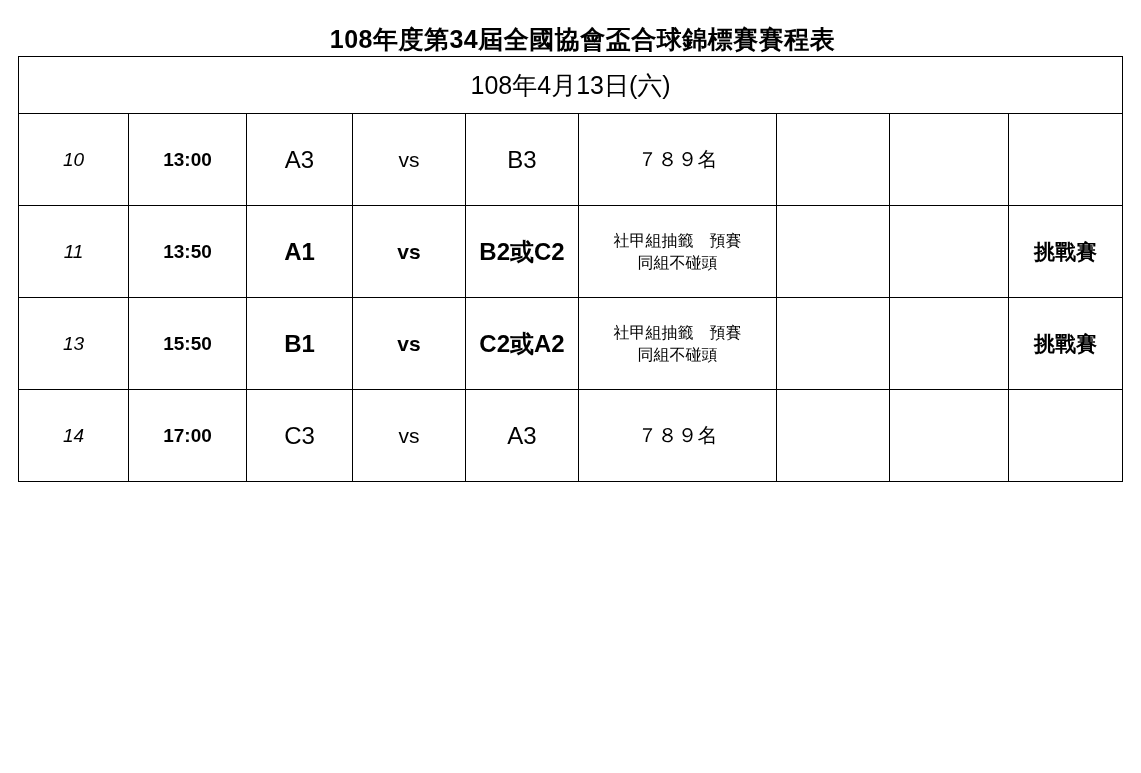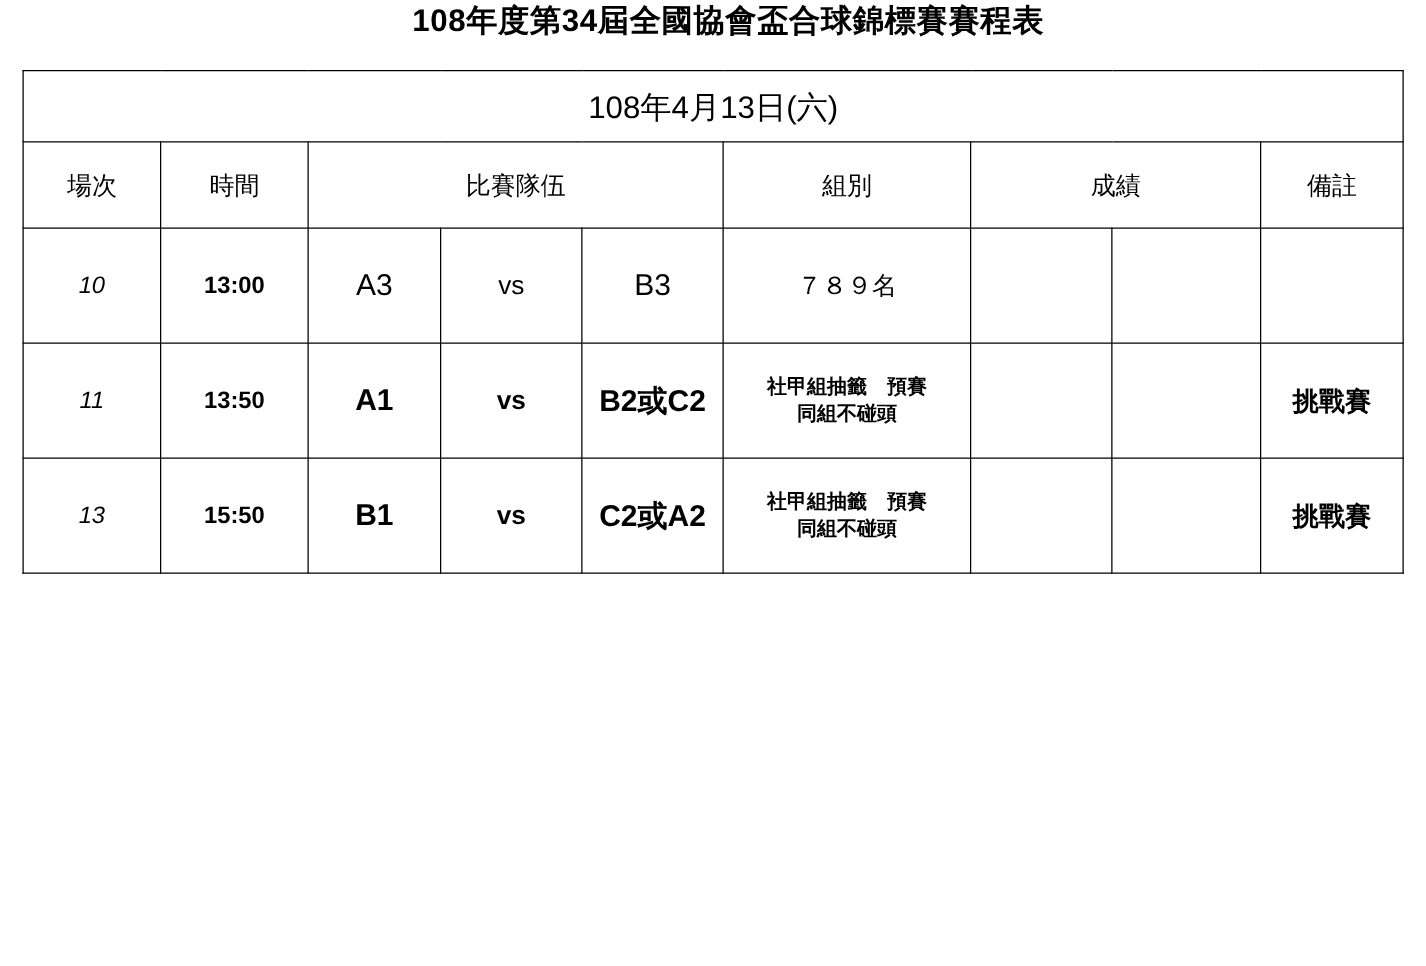--- a/index.html
+++ b/index.html
@@ -16,21 +16,21 @@
   }
   .sheet {
     position: relative;
     width: 1141px;
     height: 773px;
     box-sizing: border-box;
   }
   .title-row {
     height: 56px;
     display: flex;
-    align-items: flex-start;
+    align-items: flex-end;
     justify-content: center;
     padding-left: 24px;
   }
   .title-text {
     font-size: 25px;
     font-weight: bold;
     letter-spacing: 0.5px;
   }
   table.schedule {
     border-collapse: collapse;
@@ -82,21 +82,21 @@
   }
   .team-cell.strong, .vs-cell.strong {
     font-weight: bold;
     margin-top: 20px;
   }
   .group-cell {
     font-size: 20px;
   }
   .group-cell.small {
     font-size: 16px;
-    font-weight: bold;
+    font-weight: normal;
     line-height: 1.35;
     margin-top: 20px;
   }
   .group-cell .gline {
     display: block;
   }
   .note-cell {
     font-size: 21px;
     font-weight: bold;
     margin-left: 33px;
@@ -128,28 +128,20 @@
         <col class="c-group">
         <col class="c-res1">
         <col class="c-res2">
         <col class="c-note">
     </colgroup>
     <tbody>
       <tr class="date-row">
         <td colspan="9">108年4月13日(六)</td>
       </tr>
 
-      <tr class="head-row">
-        <td>場次</td>
-        <td>時間</td>
-        <td colspan="3">比賽隊伍</td>
-        <td>組別</td>
-        <td colspan="2">成績</td>
-        <td>備註</td>
-      </tr>
 
       <tr class="match-row">
         <td class="num-cell">10</td>
         <td class="time-cell">13:00</td>
         <td class="team-cell">A3</td>
         <td class="vs-cell">vs</td>
         <td class="team-cell">B3</td>
         <td class="group-cell">
           <span class="gline">７８９名</span>
         </td>
@@ -182,18 +174,31 @@
         <td class="team-cell strong">C2或A2</td>
         <td class="group-cell small">
           <span class="gline">社甲組抽籤　預賽</span>
           <span class="gline">同組不碰頭</span>
         </td>
         <td></td>
         <td></td>
         <td class="note-cell">挑戰賽</td>
       </tr>
 
+      <tr class="match-row">
+        <td class="num-cell">14</td>
+        <td class="time-cell">17:00</td>
+        <td class="team-cell">C3</td>
+        <td class="vs-cell">vs</td>
+        <td class="team-cell">A3</td>
+        <td class="group-cell">
+          <span class="gline">７８９名</span>
+        </td>
+        <td></td>
+        <td></td>
+        <td class="note-cell"></td>
+      </tr>
 
     </tbody>
   </table>
 
   <div class="bottom-strip"></div>
 </div>
 
 </body></html>

